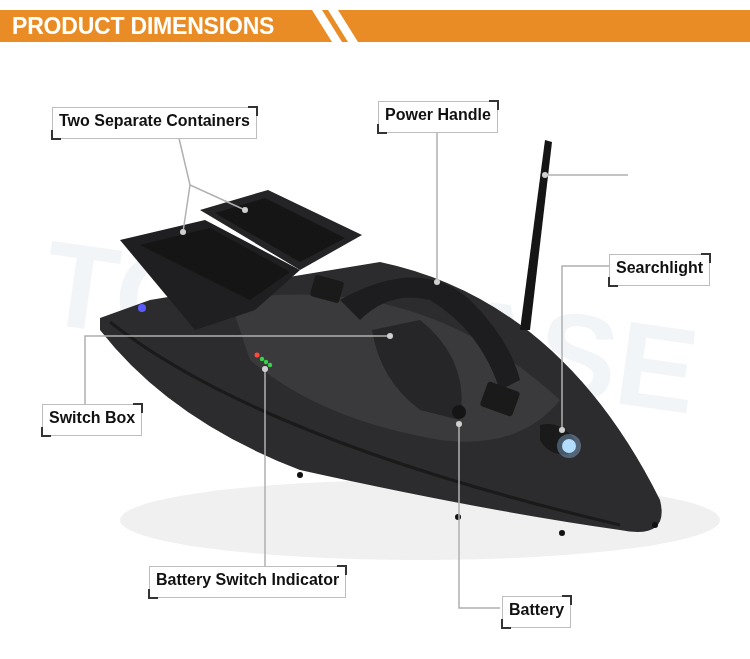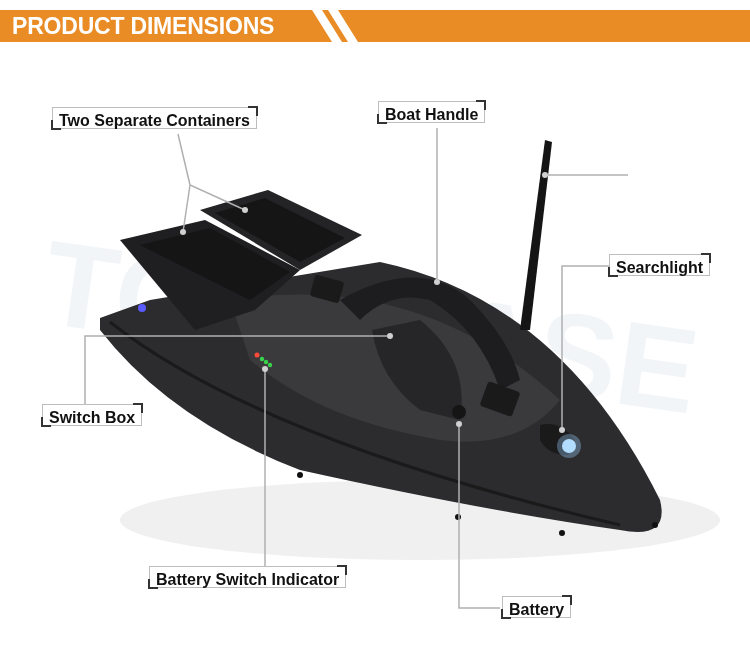--- a/index.html
+++ b/index.html
@@ -1,21 +1,21 @@
 <!DOCTYPE html>
 <html><head>
 <meta charset="utf-8">
 <style>
   html, body { margin: 0; padding: 0; background: #ffffff; }
   body { width: 750px; height: 659px; position: relative; overflow: hidden; font-family: "Liberation Sans", sans-serif; }
   .banner { position: absolute; left: 0; top: 10px; width: 750px; height: 32px; background: #e98c25; }
   .banner-title { position: absolute; left: 12px; top: 10px; height: 22px; line-height: 32px; color: #ffffff; font-weight: bold; font-size: 23px; letter-spacing: -0.2px; }
   .stripe { position: absolute; top: 8px; width: 10px; height: 36px; background: #ffffff; transform: skewX(32deg); }
   .stage { position: absolute; left: 0; top: 0; width: 750px; height: 659px; }
-  .label { position: absolute; background: #ffffff; border: 1px solid #bdbdbd; font-weight: bold; font-size: 16px; color: #111; padding: 0 6px; height: 22px; line-height: 26px; white-space: nowrap; box-sizing: border-box; }
+  .label { position: absolute; background: #ffffff; border: 1px solid #bdbdbd; font-weight: bold; font-size: 16px; color: #111; padding: 0 6px; height: 32px; line-height: 26px; white-space: nowrap; box-sizing: border-box; }
   .label .c1, .label .c2 { position: absolute; width: 8px; height: 8px; border-color: #333; border-style: solid; }
   .label .c1 { right: -2px; top: -2px; border-width: 2px 2px 0 0; }
   .label .c2 { left: -2px; bottom: -2px; border-width: 0 0 2px 2px; }
   svg { position: absolute; left: 0; top: 0; }
 </style>
 </head>
 <body>
 
 <div class="banner"></div>
 <div class="stripe" style="left:322px"></div>
@@ -83,21 +83,21 @@
         <circle cx="390" cy="336" r="3"></circle>
       <circle cx="265" cy="369" r="3"></circle>
         <circle cx="459" cy="424" r="3"></circle>
     </g>
   </svg>
 
   <div class="label" style="left:52px;top:107px">
     <span>Two Separate Containers</span><i class="c1"></i><i class="c2"></i>
   </div>
   <div class="label" style="left:378px;top:101px">
-    <span>Boat Handle</span><i class="c1"></i><i class="c2"></i>
+    <span>Power Handle</span><i class="c1"></i><i class="c2"></i>
   </div>
   <div class="label" style="left:609px;top:254px">
     <span>Searchlight</span><i class="c1"></i><i class="c2"></i>
   </div>
   <div class="label" style="left:42px;top:404px">
     <span>Switch Box</span><i class="c1"></i><i class="c2"></i>
   </div>
   <div class="label" style="left:149px;top:566px">
     <span>Battery Switch Indicator</span><i class="c1"></i><i class="c2"></i>
   </div>

